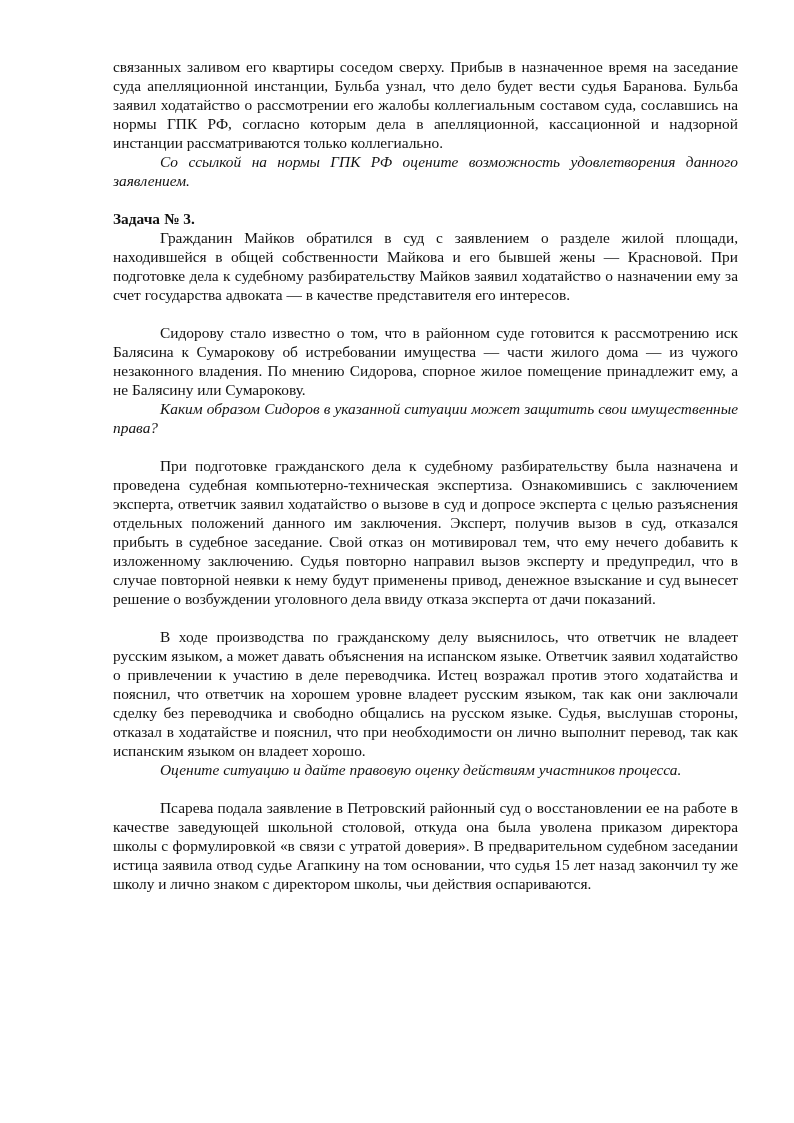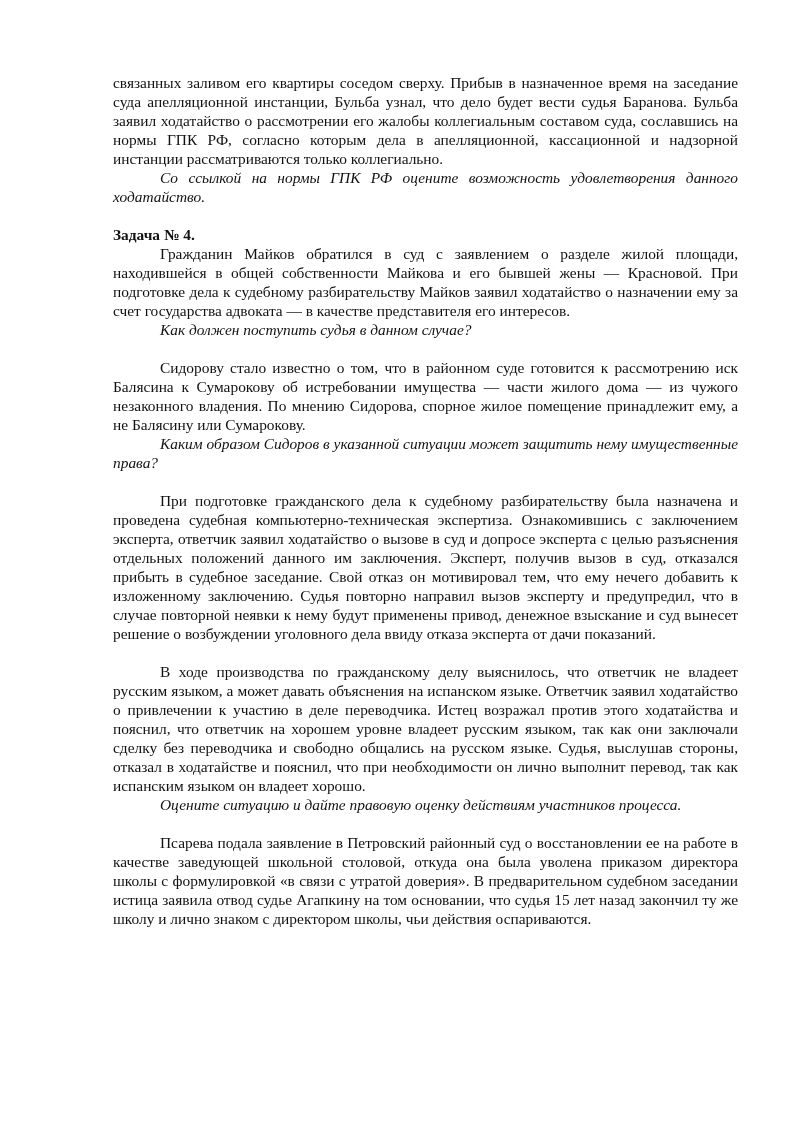--- a/index.html
+++ b/index.html
@@ -1,51 +1,50 @@
 <!DOCTYPE html>
 <html><head>
 <meta charset="utf-8">
 <style>
   html, body { margin: 0; padding: 0; background: #ffffff; }
   body { width: 794px; height: 1123px; overflow: hidden; position: relative; }
   .page {
     position: absolute;
     left: 113px;
-    top: 73px;
+    top: 57px;
     width: 625px;
     font-family: "Liberation Serif", serif;
     font-size: 15.4px;
     line-height: 19px;
     color: #111111;
   }
   .p { margin: 0; text-align: justify; text-indent: 47px; }
   .p.noindent { text-indent: 0; }
   .q { margin: 0; text-align: justify; text-indent: 47px; font-style: italic; }
   .task { margin-top: 19px; }
   .task-title { margin: 0; font-weight: bold; }
 </style>
 </head>
 <body>
 
 <div class="page">
 
   <section>
     <p class="p noindent">связанных заливом его квартиры соседом сверху. Прибыв в назначенное время на заседание суда апелляционной инстанции, Бульба узнал, что дело будет вести судья Баранова. Бульба заявил ходатайство о рассмотрении его жалобы коллегиальным составом суда, сославшись на нормы ГПК РФ, согласно которым дела в апелляционной, кассационной и надзорной инстанции рассматриваются только коллегиально.</p>
-    <p class="q">Со ссылкой на нормы ГПК РФ оцените возможность удовлетворения данного ходатайство.</p>
+    <p class="q">Со ссылкой на нормы ГПК РФ оцените возможность удовлетворения данного заявлением.</p>
   </section>
 
   <section class="task">
-    <p class="task-title">Задача № 4.</p>
+    <p class="task-title">Задача № 3.</p>
     <p class="p">Гражданин Майков обратился в суд с заявлением о разделе жилой площади, находившейся в общей собственности Майкова и его бывшей жены — Красновой. При подготовке дела к судебному разбирательству Майков заявил ходатайство о назначении ему за счет государства адвоката — в качестве представителя его интересов.</p>
-    <p class="q">Как должен поступить судья в данном случае?</p>
   </section>
 
   <section class="task">
     <p class="p">Сидорову стало известно о том, что в районном суде готовится к рассмотрению иск Балясина к Сумарокову об истребовании имущества — части жилого дома — из чужого незаконного владения. По мнению Сидорова, спорное жилое помещение принадлежит ему, а не Балясину или Сумарокову.</p>
-    <p class="q">Каким образом Сидоров в указанной ситуации может защитить нему имущественные права?</p>
+    <p class="q">Каким образом Сидоров в указанной ситуации может защитить свои имущественные права?</p>
   </section>
 
   <section class="task">
     <p class="p">При подготовке гражданского дела к судебному разбирательству была назначена и проведена судебная компьютерно-техническая экспертиза. Ознакомившись с заключением эксперта, ответчик заявил ходатайство о вызове в суд и допросе эксперта с целью разъяснения отдельных положений данного им заключения. Эксперт, получив вызов в суд, отказался прибыть в судебное заседание. Свой отказ он мотивировал тем, что ему нечего добавить к изложенному заключению. Судья повторно направил вызов эксперту и предупредил, что в случае повторной неявки к нему будут применены привод, денежное взыскание и суд вынесет решение о возбуждении уголовного дела ввиду отказа эксперта от дачи показаний.</p>
   </section>
 
   <section class="task">
     <p class="p">В ходе производства по гражданскому делу выяснилось, что ответчик не владеет русским языком, а может давать объяснения на испанском языке. Ответчик заявил ходатайство о привлечении к участию в деле переводчика. Истец возражал против этого ходатайства и пояснил, что ответчик на хорошем уровне владеет русским языком, так как они заключали сделку без переводчика и свободно общались на русском языке. Судья, выслушав стороны, отказал в ходатайстве и пояснил, что при необходимости он лично выполнит перевод, так как испанским языком он владеет хорошо.</p>
     <p class="q">Оцените ситуацию и дайте правовую оценку действиям участников процесса.</p>
   </section>

